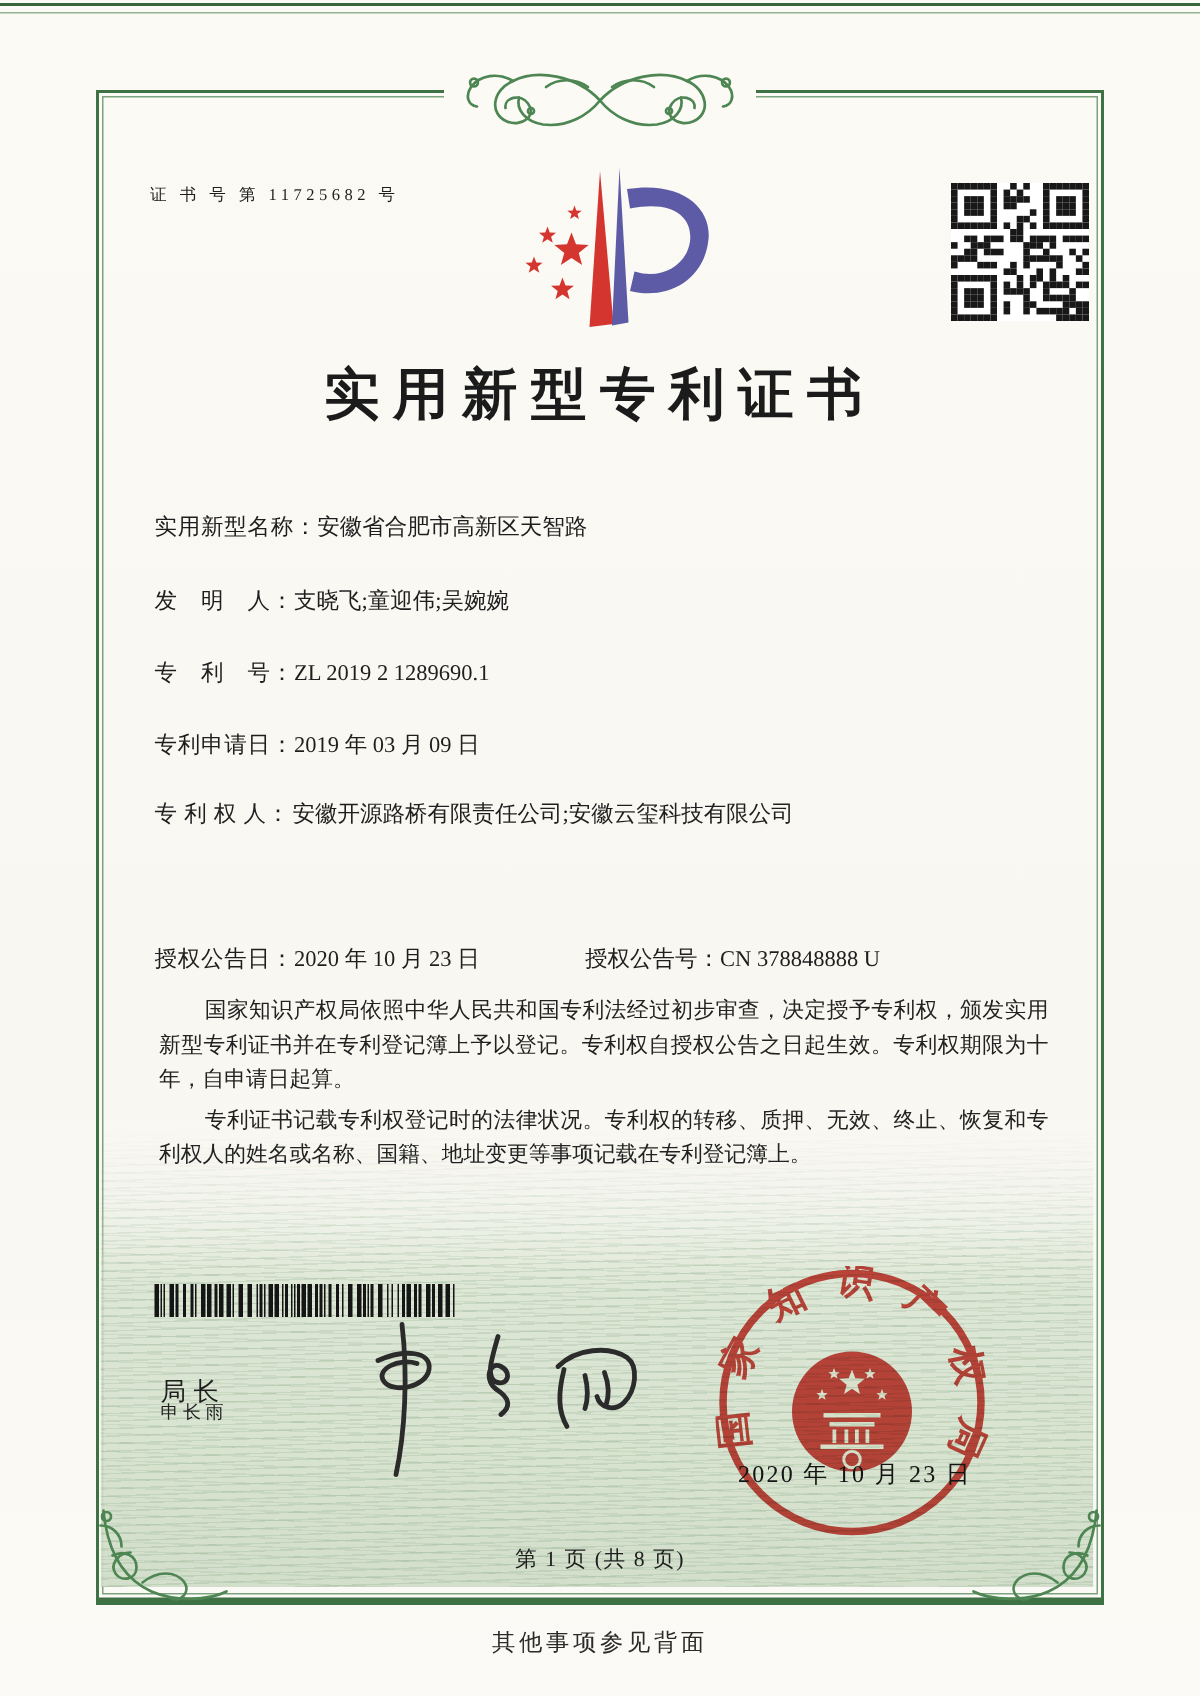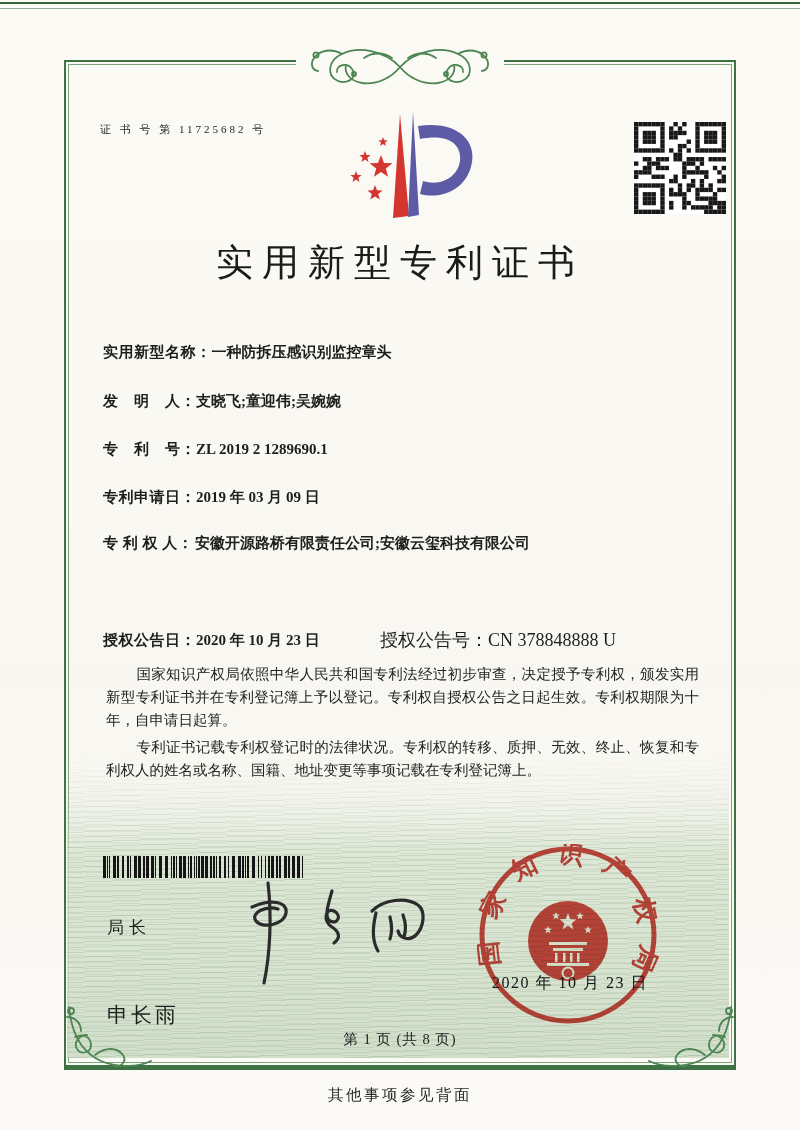--- a/index.html
+++ b/index.html
@@ -15,32 +15,32 @@
     background:
       repeating-linear-gradient(178deg, rgba(118,156,118,.20) 0 1px, rgba(0,0,0,0) 1px 5px),
       repeating-linear-gradient(2deg,  rgba(118,156,118,.15) 0 1px, rgba(0,0,0,0) 1px 6px),
       linear-gradient(180deg, rgba(220,230,213,0) 0%, rgba(214,226,206,.8) 35%, rgba(208,221,200,.95) 100%);
     -webkit-mask-image:linear-gradient(180deg,transparent 0,#000 95px);
     mask-image:linear-gradient(180deg,transparent 0,#000 95px);}
   .cert-no{position:absolute;left:100px;top:122px;font-size:11px;letter-spacing:3px;}
   .logo{position:absolute;left:338px;top:112px;width:150px;height:115px;}
   .qr{position:absolute;left:634px;top:122px;width:92px;height:92px;}
   .title{position:absolute;left:0;right:0;top:238px;text-align:center;
-    font-size:37px;font-weight:400;letter-spacing:9px;color:#1b1b1b;}
-  .row{position:absolute;left:103px;display:flex;font-size:15px;line-height:25px;width:620px;font-weight:bold;}
+    font-size:37px;font-weight:700;letter-spacing:9px;color:#1b1b1b;}
+  .row{position:absolute;left:103px;display:flex;font-size:15px;line-height:25px;width:620px;}
   .row .lbl{flex:none;min-width:92px;letter-spacing:.5px;}
   .row .vals{flex:1;}
-  .pair2{position:absolute;left:380px;top:628px;display:flex;font-size:18px;line-height:25px;}
+  .pair2{position:absolute;left:390px;top:628px;display:flex;font-size:15px;line-height:25px;}
   .body-text{position:absolute;left:102px;top:659px;width:601px;
     font-size:14.5px;line-height:23px;text-align:justify;color:#222;}
   .body-text p{margin:4px;text-indent:2.1em;}
   .barcode{position:absolute;left:103px;top:856px;height:22px;display:flex;align-items:stretch;}
   .barcode span{background:#151515;display:block;}
   .signer-title{position:absolute;left:107px;top:916px;font-size:17px;letter-spacing:5px;}
-  .signer-name{position:absolute;left:107px;top:1001px;font-size:21px;letter-spacing:3px;}
+  .signer-name{position:absolute;left:107px;top:933px;font-size:12px;letter-spacing:3px;}
   .sig{position:absolute;left:222px;top:876px;width:210px;height:112px;}
   .seal{position:absolute;left:477px;top:844px;width:182px;height:182px;
     opacity:.92;mix-blend-mode:multiply;}
   .seal-date{position:absolute;left:492px;top:973px;font-size:16px;letter-spacing:1.5px;color:#141414;}
   .page-info{position:absolute;left:0;right:0;top:1030px;text-align:center;font-size:14.5px;letter-spacing:1px;}
   .back-note{position:absolute;left:0;right:0;top:1085px;text-align:center;font-size:15.5px;letter-spacing:2.5px;color:#2a2a2a;}
   .ornament-top{position:absolute;left:280px;top:40px;width:240px;height:52px;}
   .corner{position:absolute;width:95px;height:72px;}
   .corner-bl{left:61px;top:1003px;}
   .corner-br{right:61px;top:1003px;transform:scaleX(-1);}
@@ -323,21 +323,21 @@
       <rect x="74.48" y="87.62" width="4.38" height="4.38" fill="#181818"></rect>
       <rect x="78.86" y="87.62" width="4.38" height="4.38" fill="#181818"></rect>
       <rect x="83.24" y="87.62" width="4.38" height="4.38" fill="#181818"></rect>
       <rect x="87.62" y="87.62" width="4.38" height="4.38" fill="#181818"></rect>
     </svg>
 
   <div class="title">实用新型专利证书</div>
 
   <div class="row" style="top:340px">
     <span class="lbl">实用新型名称：</span>
-    <span class="vals">一种防拆压感识别监控章头</span>
+    <span class="vals">安徽省合肥市高新区天智路</span>
   </div>
   <div class="row" style="top:389px">
     <span class="lbl">发　明　人：</span>
     <span class="vals">支晓飞;童迎伟;吴婉婉</span>
   </div>
   <div class="row" style="top:437px">
     <span class="lbl">专　利　号：</span>
     <span class="vals">ZL 2019 2 1289690.1</span>
   </div>
   <div class="row" style="top:485px">

